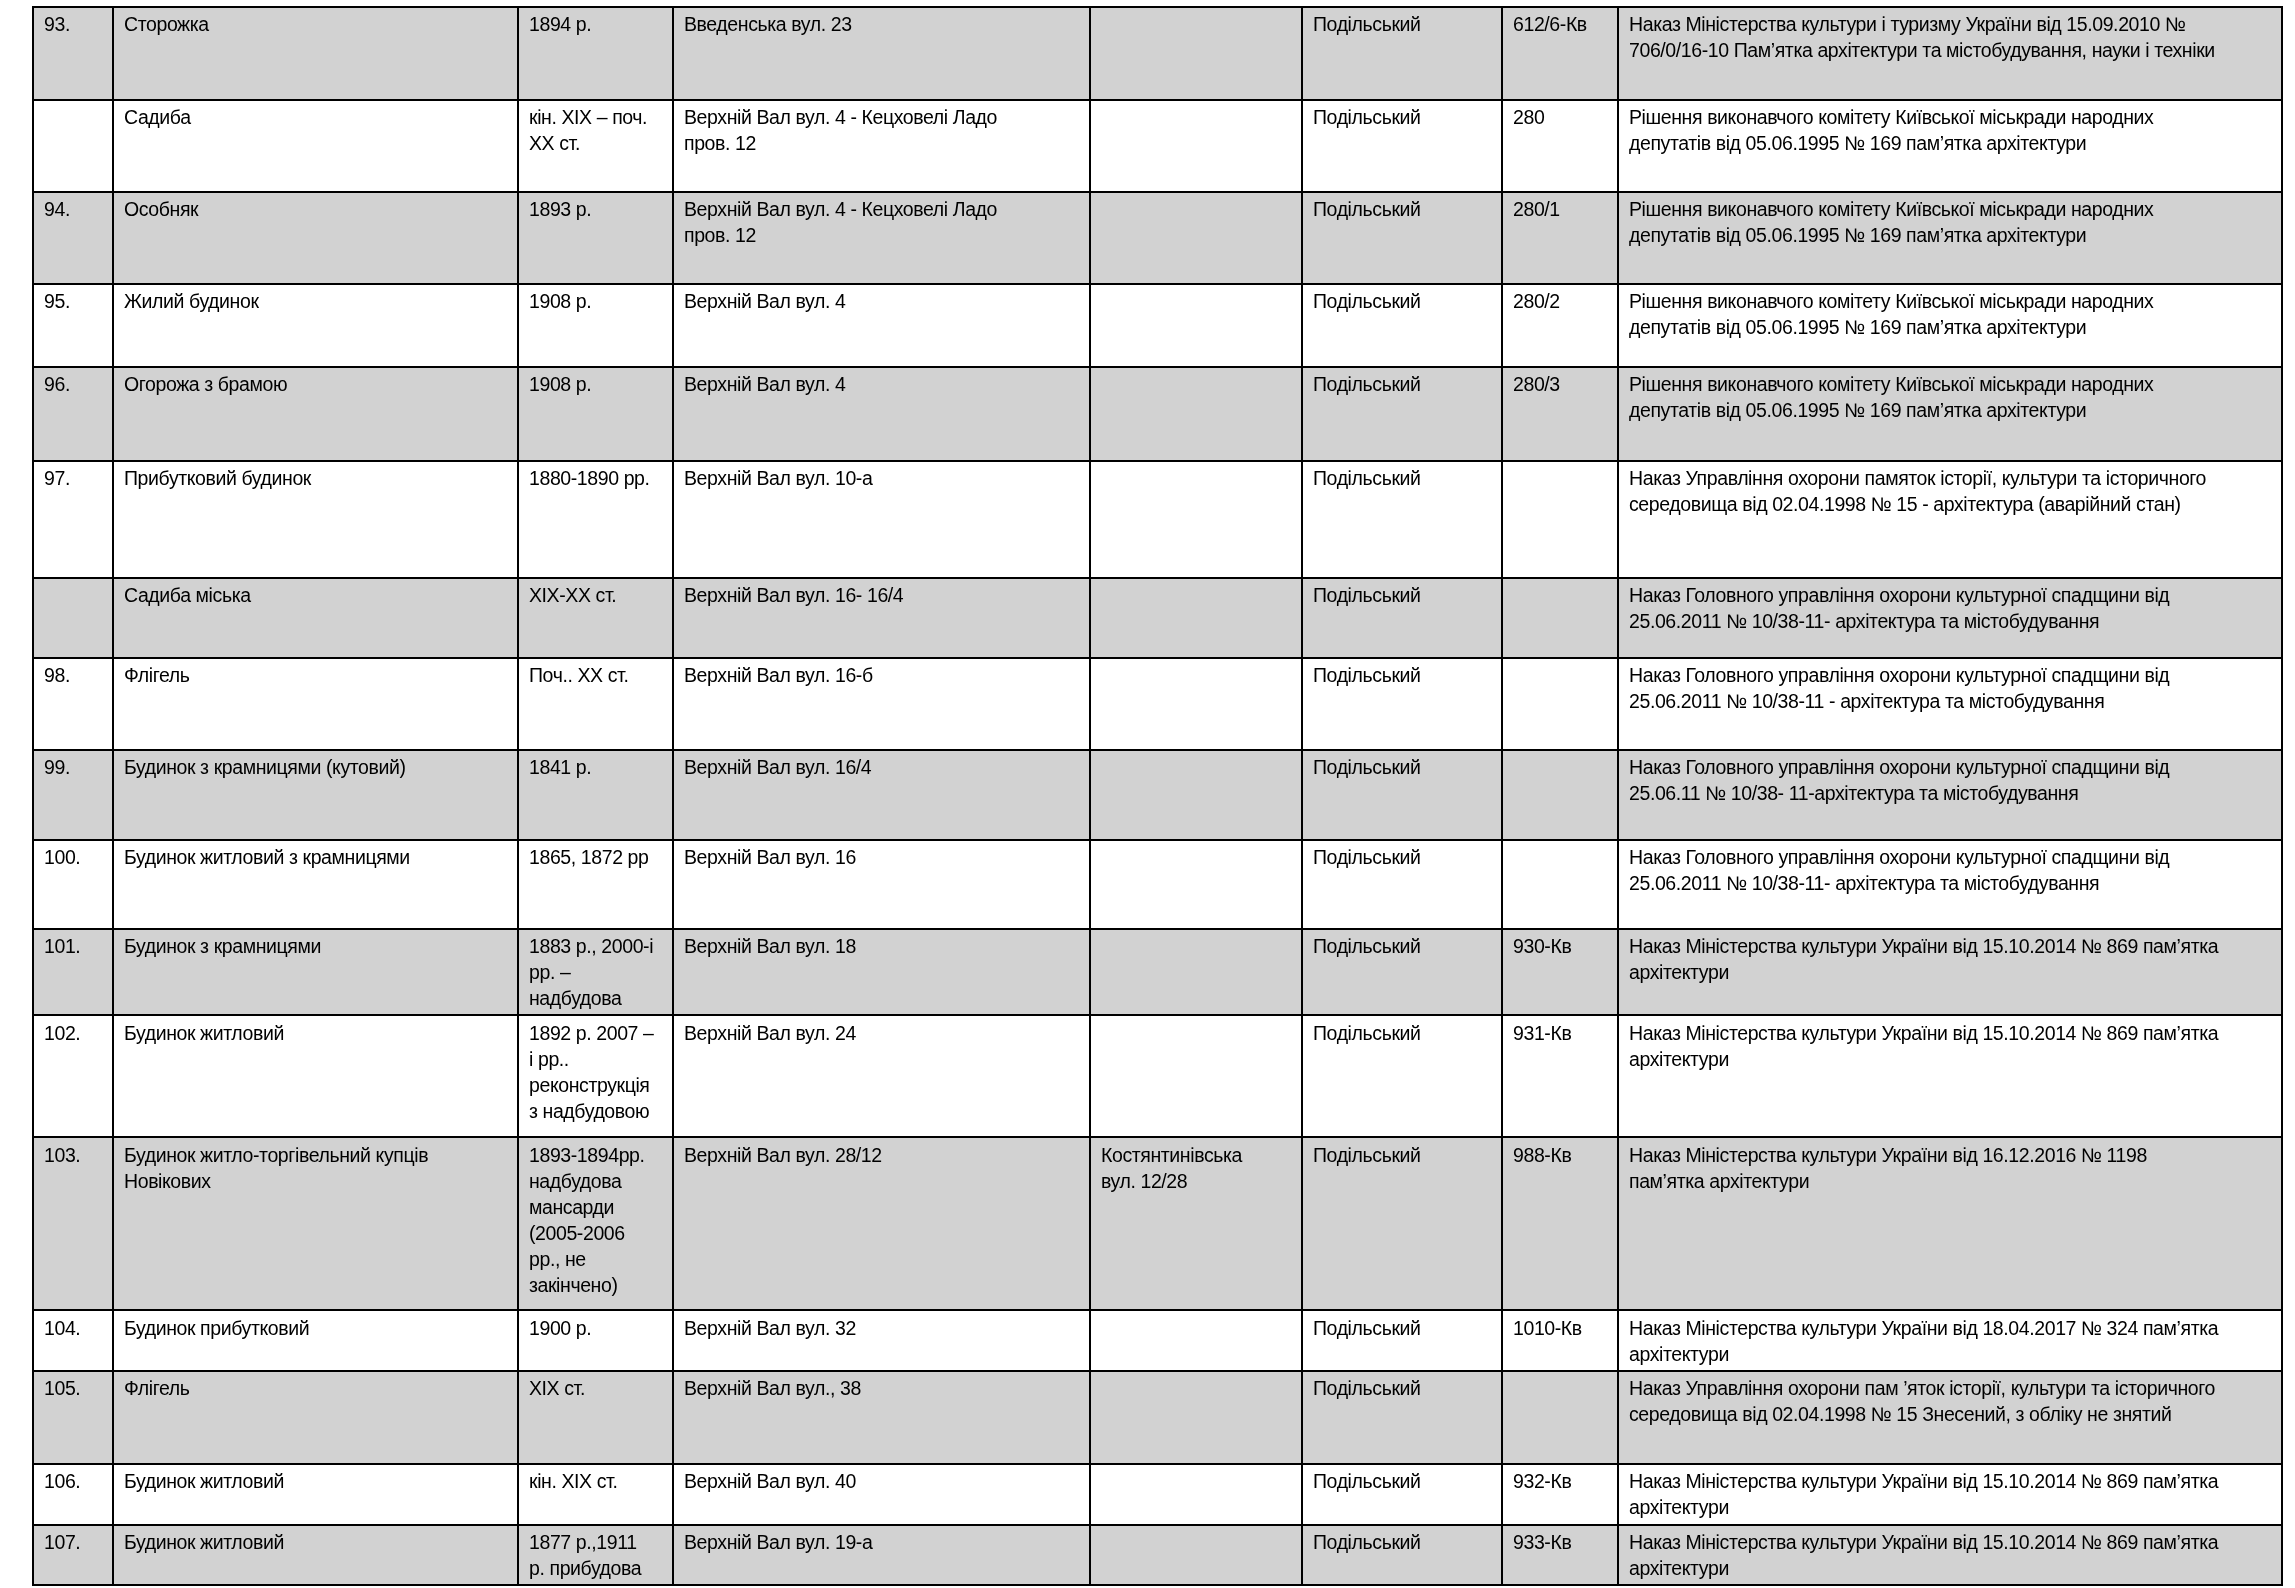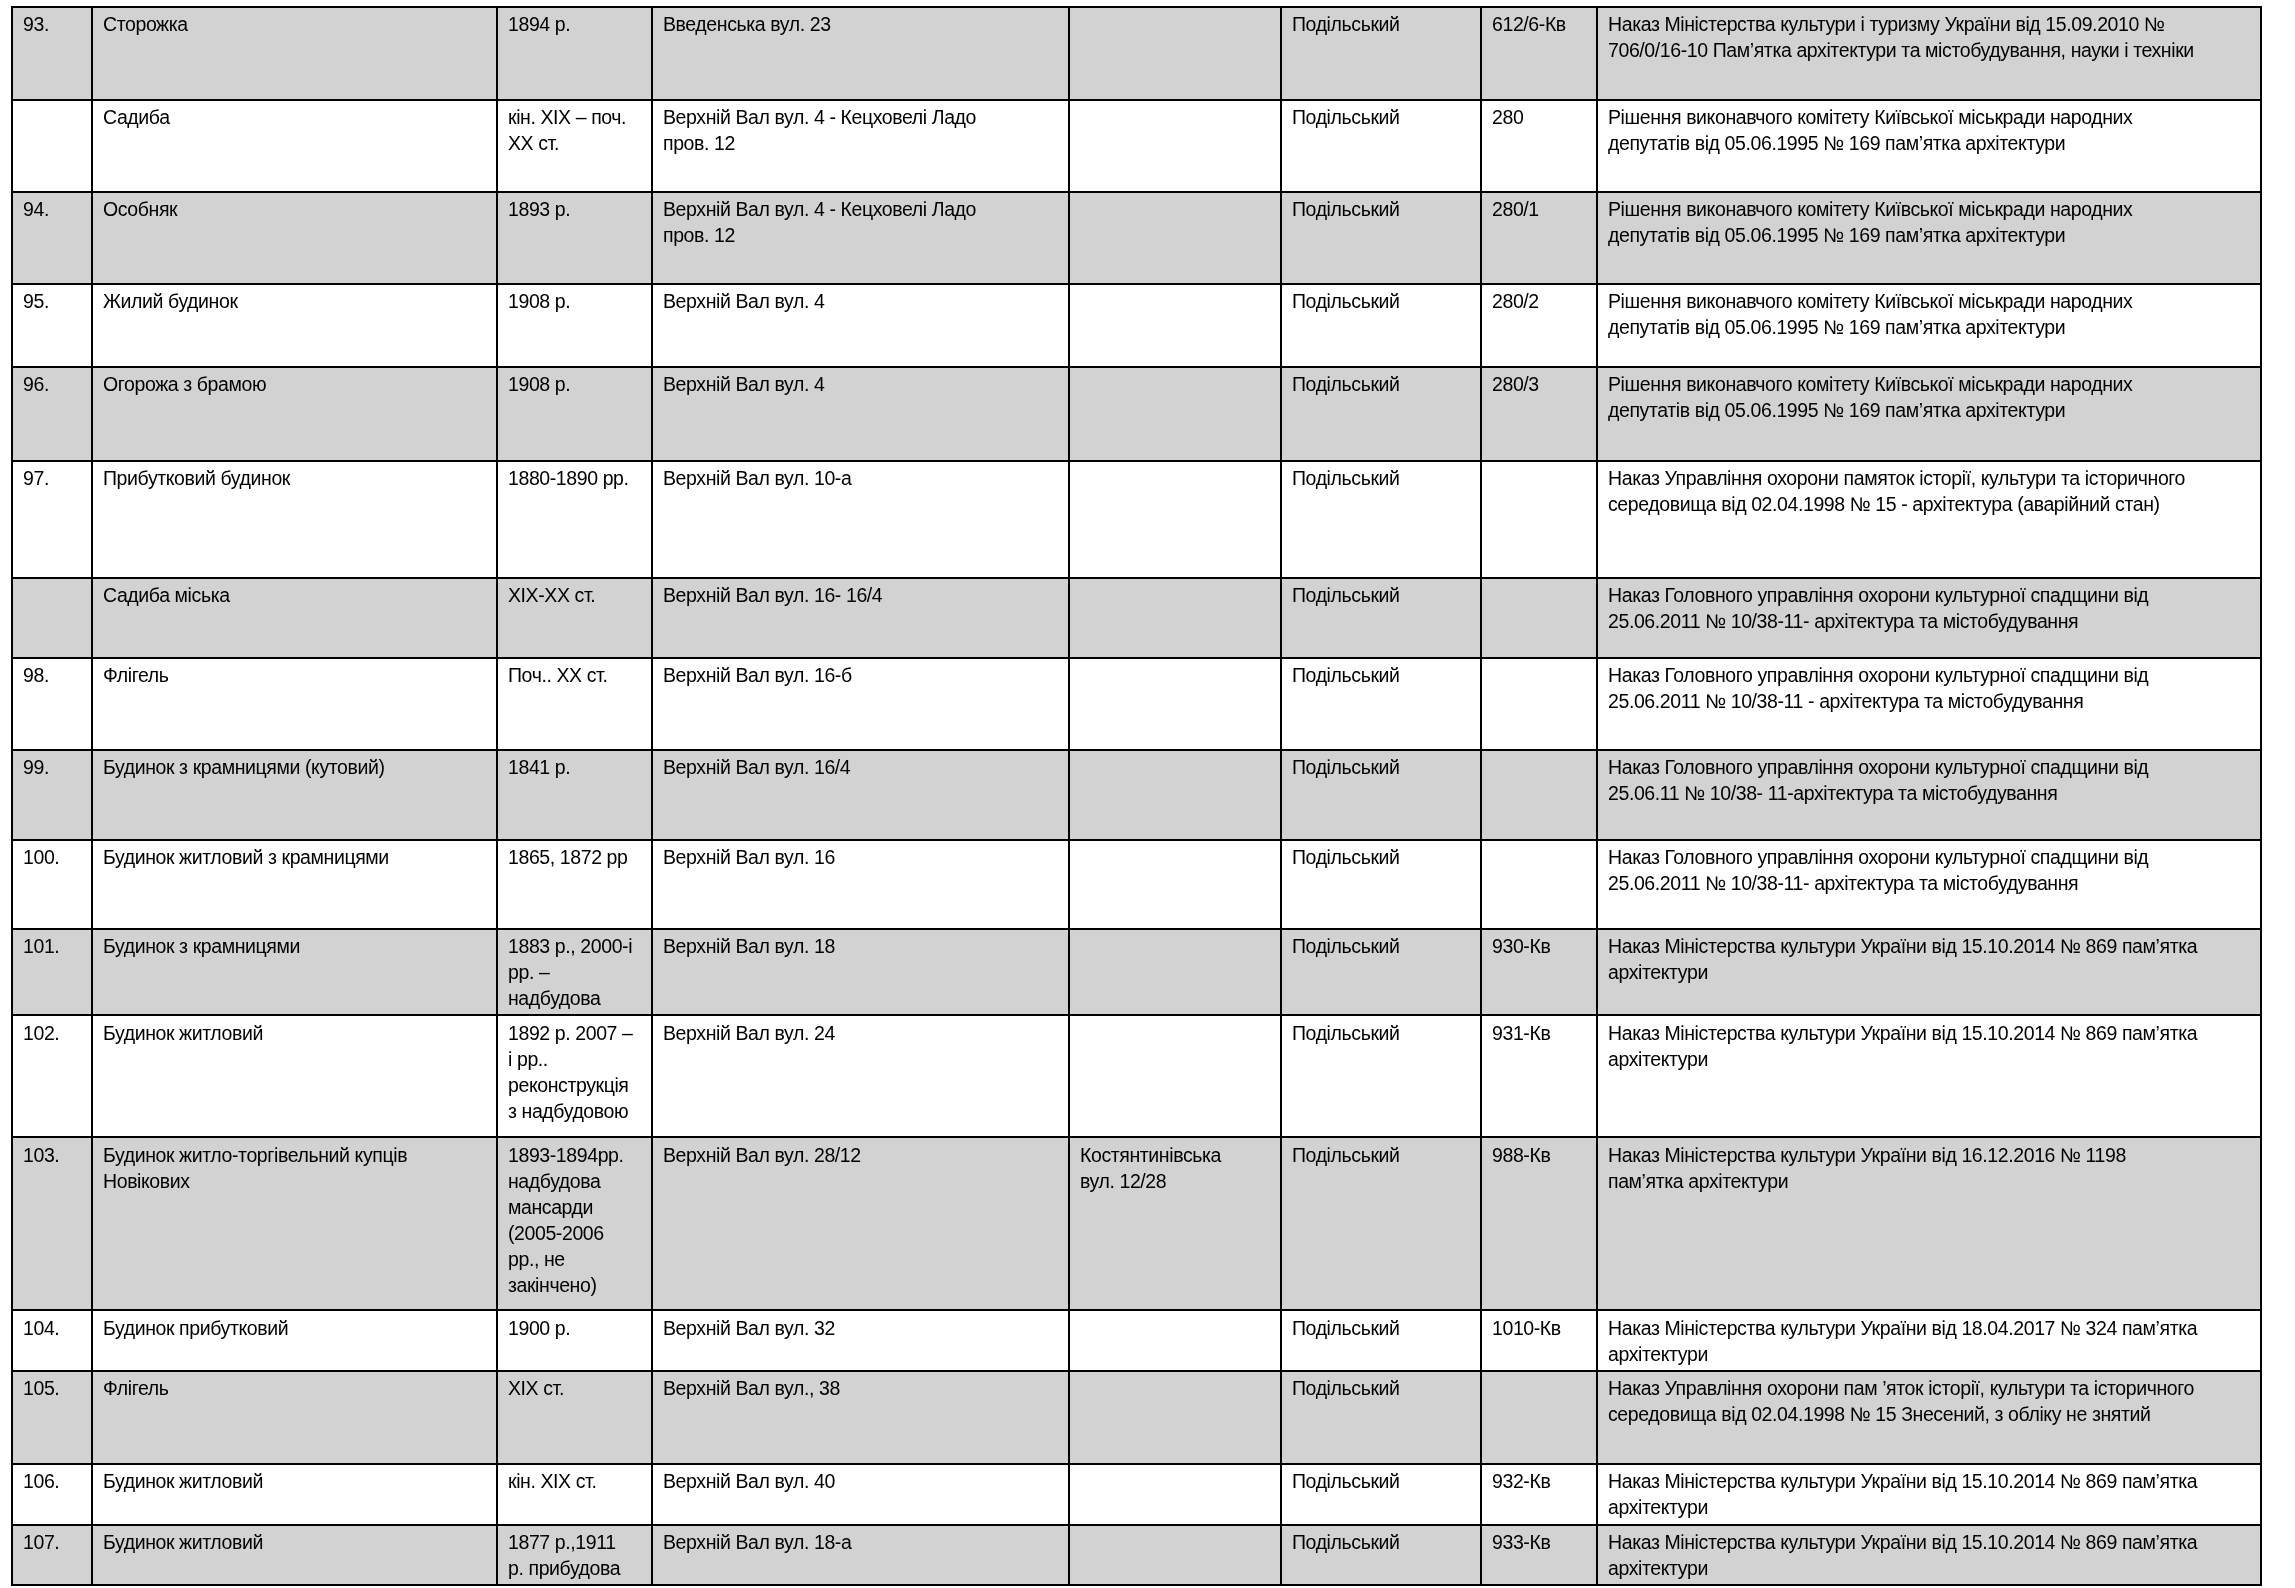--- a/index.html
+++ b/index.html
@@ -2,21 +2,21 @@
 <html style="--shade: #d2d2d2; --border: #000000; --text: #000000;font-size:11.6px"><head>
 <meta charset="utf-8">
 <style>
   :root { --shade:#d2d2d2; --border:#000000; --text:#000000; }
   html,body { margin:0; padding:0; }
   body {
     width:2295px; height:1589px; background:#ffffff; position:relative;
     font-family:"Liberation Sans","DejaVu Sans",sans-serif; color:var(--text);
   }
   table.register {
-    position:absolute; left:11px; top:5.8px; width:2249px;
+    position:absolute; left:32px; top:5.8px; width:2249px;
     border-collapse:collapse; table-layout:fixed;
     border:2.9px solid var(--border);
   }
   col.c-num      { width:80px; }
   col.c-name     { width:405px; }
   col.c-date     { width:155px; }
   col.c-address  { width:417px; }
   col.c-address2 { width:212px; }
   col.c-district { width:200px; }
   col.c-reg      { width:116px; }
@@ -236,21 +236,21 @@
         <td>Подільський</td>
         <td>932-Кв</td>
         <td>Наказ Міністерства культури України від 15.10.2014 № 869 пам’ятка
 архітектури</td>
       </tr>
       <tr class="shaded" style="height: 60px;">
         <td>107.</td>
         <td>Будинок житловий</td>
         <td>1877 р.,1911
 р. прибудова</td>
-        <td>Верхній Вал вул.  18-а</td>
+        <td>Верхній Вал вул.  19-а</td>
         <td></td>
         <td>Подільський</td>
         <td>933-Кв</td>
         <td>Наказ Міністерства культури України від 15.10.2014 № 869 пам’ятка
 архітектури</td>
       </tr>
     </tbody>
 </table>
 
 

